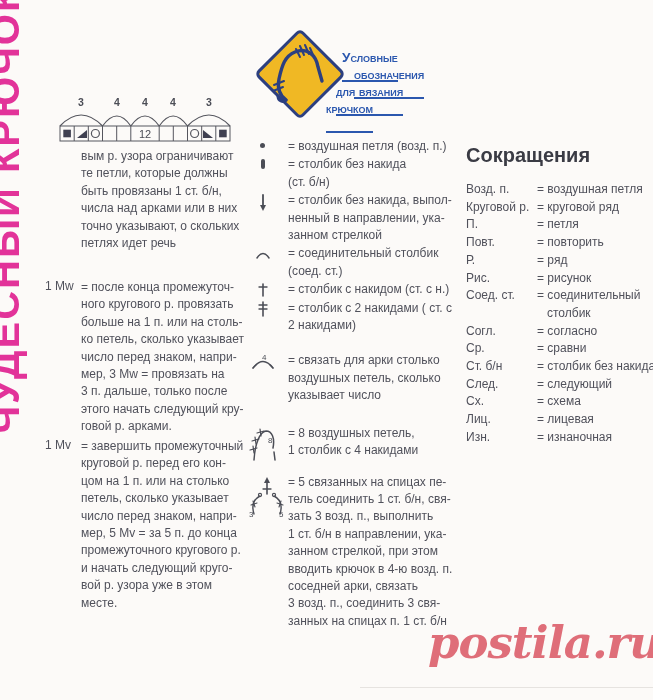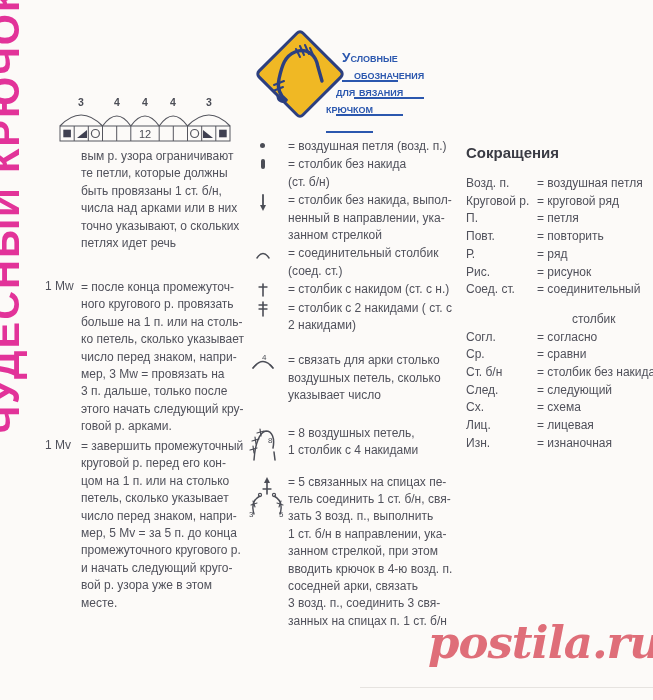--- a/index.html
+++ b/index.html
@@ -45,25 +45,25 @@
   .gap18{margin-bottom:18px;} .gap20{margin-bottom:20px;} .gap14{margin-bottom:14px;}
   .dot{left:12px; top:5px; width:5px; height:5px; border-radius:50%; background:#4b4d56;}
   .bar{left:13px; top:3px; width:3.5px; height:10px; border-radius:2px; background:#4b4d56;}
   svg.icon{overflow:visible;}
   .sym-stroke{stroke:#4b4d56; fill:none; stroke-linecap:round;}
   .sym-fill{fill:#4b4d56; stroke:none;}
   .sym-num{fill:#4b4d56; font-family:"Liberation Sans",sans-serif;}
 
   
   .abbr-col{position:absolute; left:466px; top:144px; width:185px;}
-  .abbr-title{font-size:15px; font-weight:bold; color:#3a3b44; margin-bottom:14px;}
+  .abbr-title{font-size:20px; font-weight:bold; color:#3a3b44; margin-bottom:14px;}
   .abbr-row{display:flex;}
   .abbr-row .abbr{width:71px; flex:none; line-height:17.7px; white-space:nowrap;}
-  .abbr-row .def .ln{line-height:17.7px;text-align:center;}
-  .abbr-row .def .ln + .ln{padding-left:10px;margin-top:12px;}
+  .abbr-row .def .ln{line-height:17.7px;}
+  .abbr-row .def .ln + .ln{padding-left:10px;}
 
   
   .watermark{
     position:absolute; left:428px; top:616px;
     font-family:"DejaVu Serif",serif; font-style:italic; font-weight:bold;
     font-size:45px; letter-spacing:-1px; color:#dd6470; opacity:.93; z-index:5;
   }
   .scan-edge{position:absolute; left:360px; top:687px; width:293px; height:1px; background:#e6e3e0;}
 </style>
 </head>

